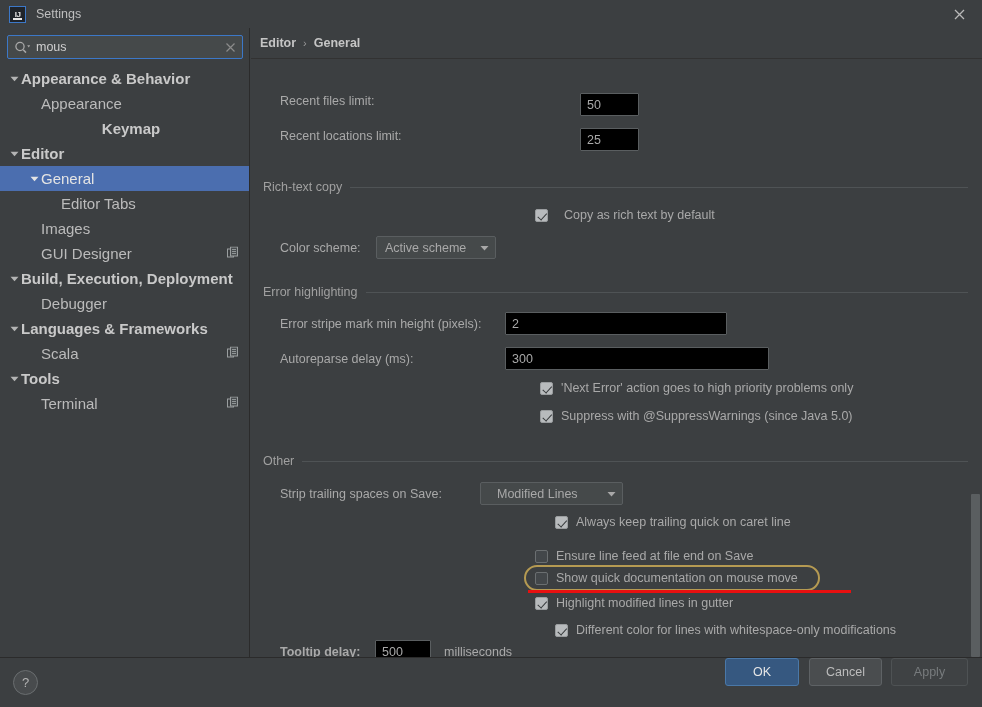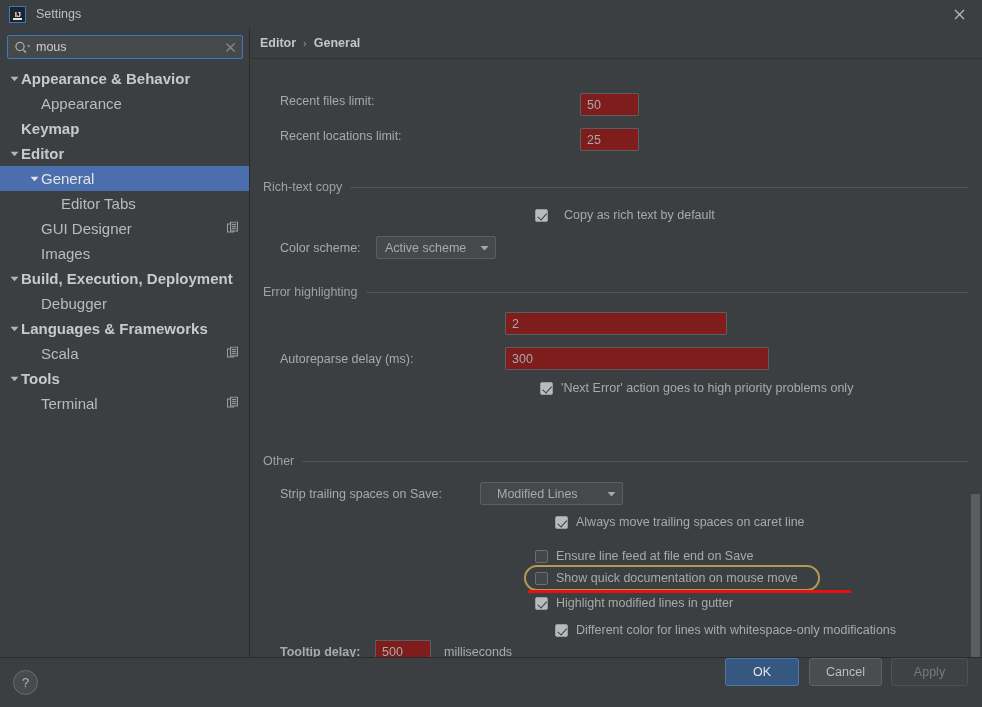--- a/index.html
+++ b/index.html
@@ -191,21 +191,21 @@
   }
 
   .row {
     display: flex;
     align-items: center;
     position: absolute;
   }
   .lbl { color: #a9a9a9; font-size: 12.5px; white-space: nowrap; }
 
   .tfield {
-    background: #7f1d1d;
+    background: #000000;
     border: 1px solid #5a5e60;
     border-radius: 1px;
     color: #a9a9a9;
     font-family: "Liberation Sans", sans-serif;
     font-size: 12.5px;
     height: 23px;
     padding: 0 6px;
     outline: none;
   }
 
@@ -407,21 +407,21 @@
             <svg width="9" height="6" viewBox="0 0 9 6">
               <path d="M0.5 0.8 L8.5 0.8 L4.5 5.3 Z" fill="#b4b4b4"></path>
             </svg>
           </span>
           <span class="tree-label">Appearance &amp; Behavior</span>
         </div>
         <div class="tree-row" style="padding-left: 28px;">
           <span class="arrow-sp"></span>
           <span class="tree-label">Appearance</span>
         </div>
-        <div class="tree-row bold" style="padding-left: 8px;">
+        <div class="tree-row bold" style="padding-left: 8px; justify-content: center;">
           <span class="arrow-sp"></span>
           <span class="tree-label">Keymap</span>
         </div>
         <div class="tree-row bold" style="padding-left: 8px;">
           <span class="arrow">
             <svg width="9" height="6" viewBox="0 0 9 6">
               <path d="M0.5 0.8 L8.5 0.8 L4.5 5.3 Z" fill="#b4b4b4"></path>
             </svg>
           </span>
           <span class="tree-label">Editor</span>
@@ -430,34 +430,34 @@
           <span class="arrow">
             <svg width="9" height="6" viewBox="0 0 9 6">
               <path d="M0.5 0.8 L8.5 0.8 L4.5 5.3 Z" fill="#e4e4e4"></path>
             </svg>
           </span>
           <span class="tree-label">General</span>
         </div>
         <div class="tree-row" style="padding-left: 48px;">
           <span class="arrow-sp"></span>
           <span class="tree-label">Editor Tabs</span>
+        </div>
+        <div class="tree-row" style="padding-left: 28px;">
+          <span class="arrow-sp"></span>
+          <span class="tree-label">Images</span>
         </div>
         <div class="tree-row" style="padding-left: 28px;">
           <span class="arrow-sp"></span>
           <span class="tree-label">GUI Designer</span>
           <span class="side-icon"><svg width="12" height="12" viewBox="0 0 12 12">
               <rect x="0.5" y="2.5" width="6" height="8" stroke="#9a9e9f" stroke-width="1" fill="none"></rect>
               <rect x="3.5" y="0.5" width="7" height="9" stroke="#9a9e9f" stroke-width="1" fill="#4a4e50"></rect>
               <path d="M5 3 L9 3 M5 5 L9 5 M5 7 L9 7" stroke="#9a9e9f" stroke-width="0.9"></path>
             </svg></span>
         </div>
-        <div class="tree-row" style="padding-left: 28px;">
-          <span class="arrow-sp"></span>
-          <span class="tree-label">Images</span>
-        </div>
         <div class="tree-row bold" style="padding-left: 8px;">
           <span class="arrow">
             <svg width="9" height="6" viewBox="0 0 9 6">
               <path d="M0.5 0.8 L8.5 0.8 L4.5 5.3 Z" fill="#b4b4b4"></path>
             </svg>
           </span>
           <span class="tree-label">Build, Execution, Deployment</span>
         </div>
         <div class="tree-row" style="padding-left: 28px;">
           <span class="arrow-sp"></span>
@@ -540,53 +540,60 @@
               <path d="M0.5 1 L8.5 1 L4.5 5.4 Z" fill="#a8a8a8"></path>
             </svg>
         </span>
       </div>
 
       <div class="section" style="top:226px; left:12px; width:790px;">
         <span class="section-title">Error highlighting</span>
         <span class="section-line"></span>
       </div>
 
+      <div class="row" style="top:258px; left:29px;">
+        <span class="lbl">Error stripe mark min height (pixels):</span>
+      </div>
       <input class="tfield" style="position: absolute; top: 253px; left: 254px; width: 222px;" value="2">
 
       <div class="row" style="top:293px; left:29px;">
         <span class="lbl">Autoreparse delay (ms):</span>
       </div>
       <input class="tfield" style="position: absolute; top: 288px; left: 254px; width: 264px;" value="300">
 
       <div class="cb-row" style="top:322px; left:289px;">
         <span class="cbox on"></span>
         <span class="cb-label">'Next Error' action goes to high priority problems only</span>
       </div>
 
+      <div class="cb-row" style="top:350px; left:289px;">
+        <span class="cbox on"></span>
+        <span class="cb-label">Suppress with @SuppressWarnings (since Java 5.0)</span>
+      </div>
 
       <div class="section" style="top:395px; left:12px; width:790px;">
         <span class="section-title">Other</span>
         <span class="section-line"></span>
       </div>
 
       <div class="row" style="top:428px; left:29px;">
         <span class="lbl">Strip trailing spaces on Save:</span>
       </div>
       <div class="combo" style="position:absolute; top:423px; left:229px; width:143px;padding-left:16px;">
         <span class="combo-label">Modified Lines</span>
         <span class="caret">
           <svg width="9" height="6" viewBox="0 0 9 6">
               <path d="M0.5 1 L8.5 1 L4.5 5.4 Z" fill="#a8a8a8"></path>
             </svg>
         </span>
       </div>
 
       <div class="cb-row" style="top:456px; left:304px;">
         <span class="cbox on"></span>
-        <span class="cb-label">Always move trailing spaces on caret line</span>
+        <span class="cb-label">Always keep trailing quick on caret line</span>
       </div>
 
       <div class="cb-row" style="top:490px; left:284px;">
         <span class="cbox off"></span>
         <span class="cb-label">Ensure line feed at file end on Save</span>
       </div>
 
       <div class="cb-row" style="top:512px; left:284px;">
         <span class="cbox off"></span>
         <span class="cb-label">Show quick documentation on mouse move</span>

